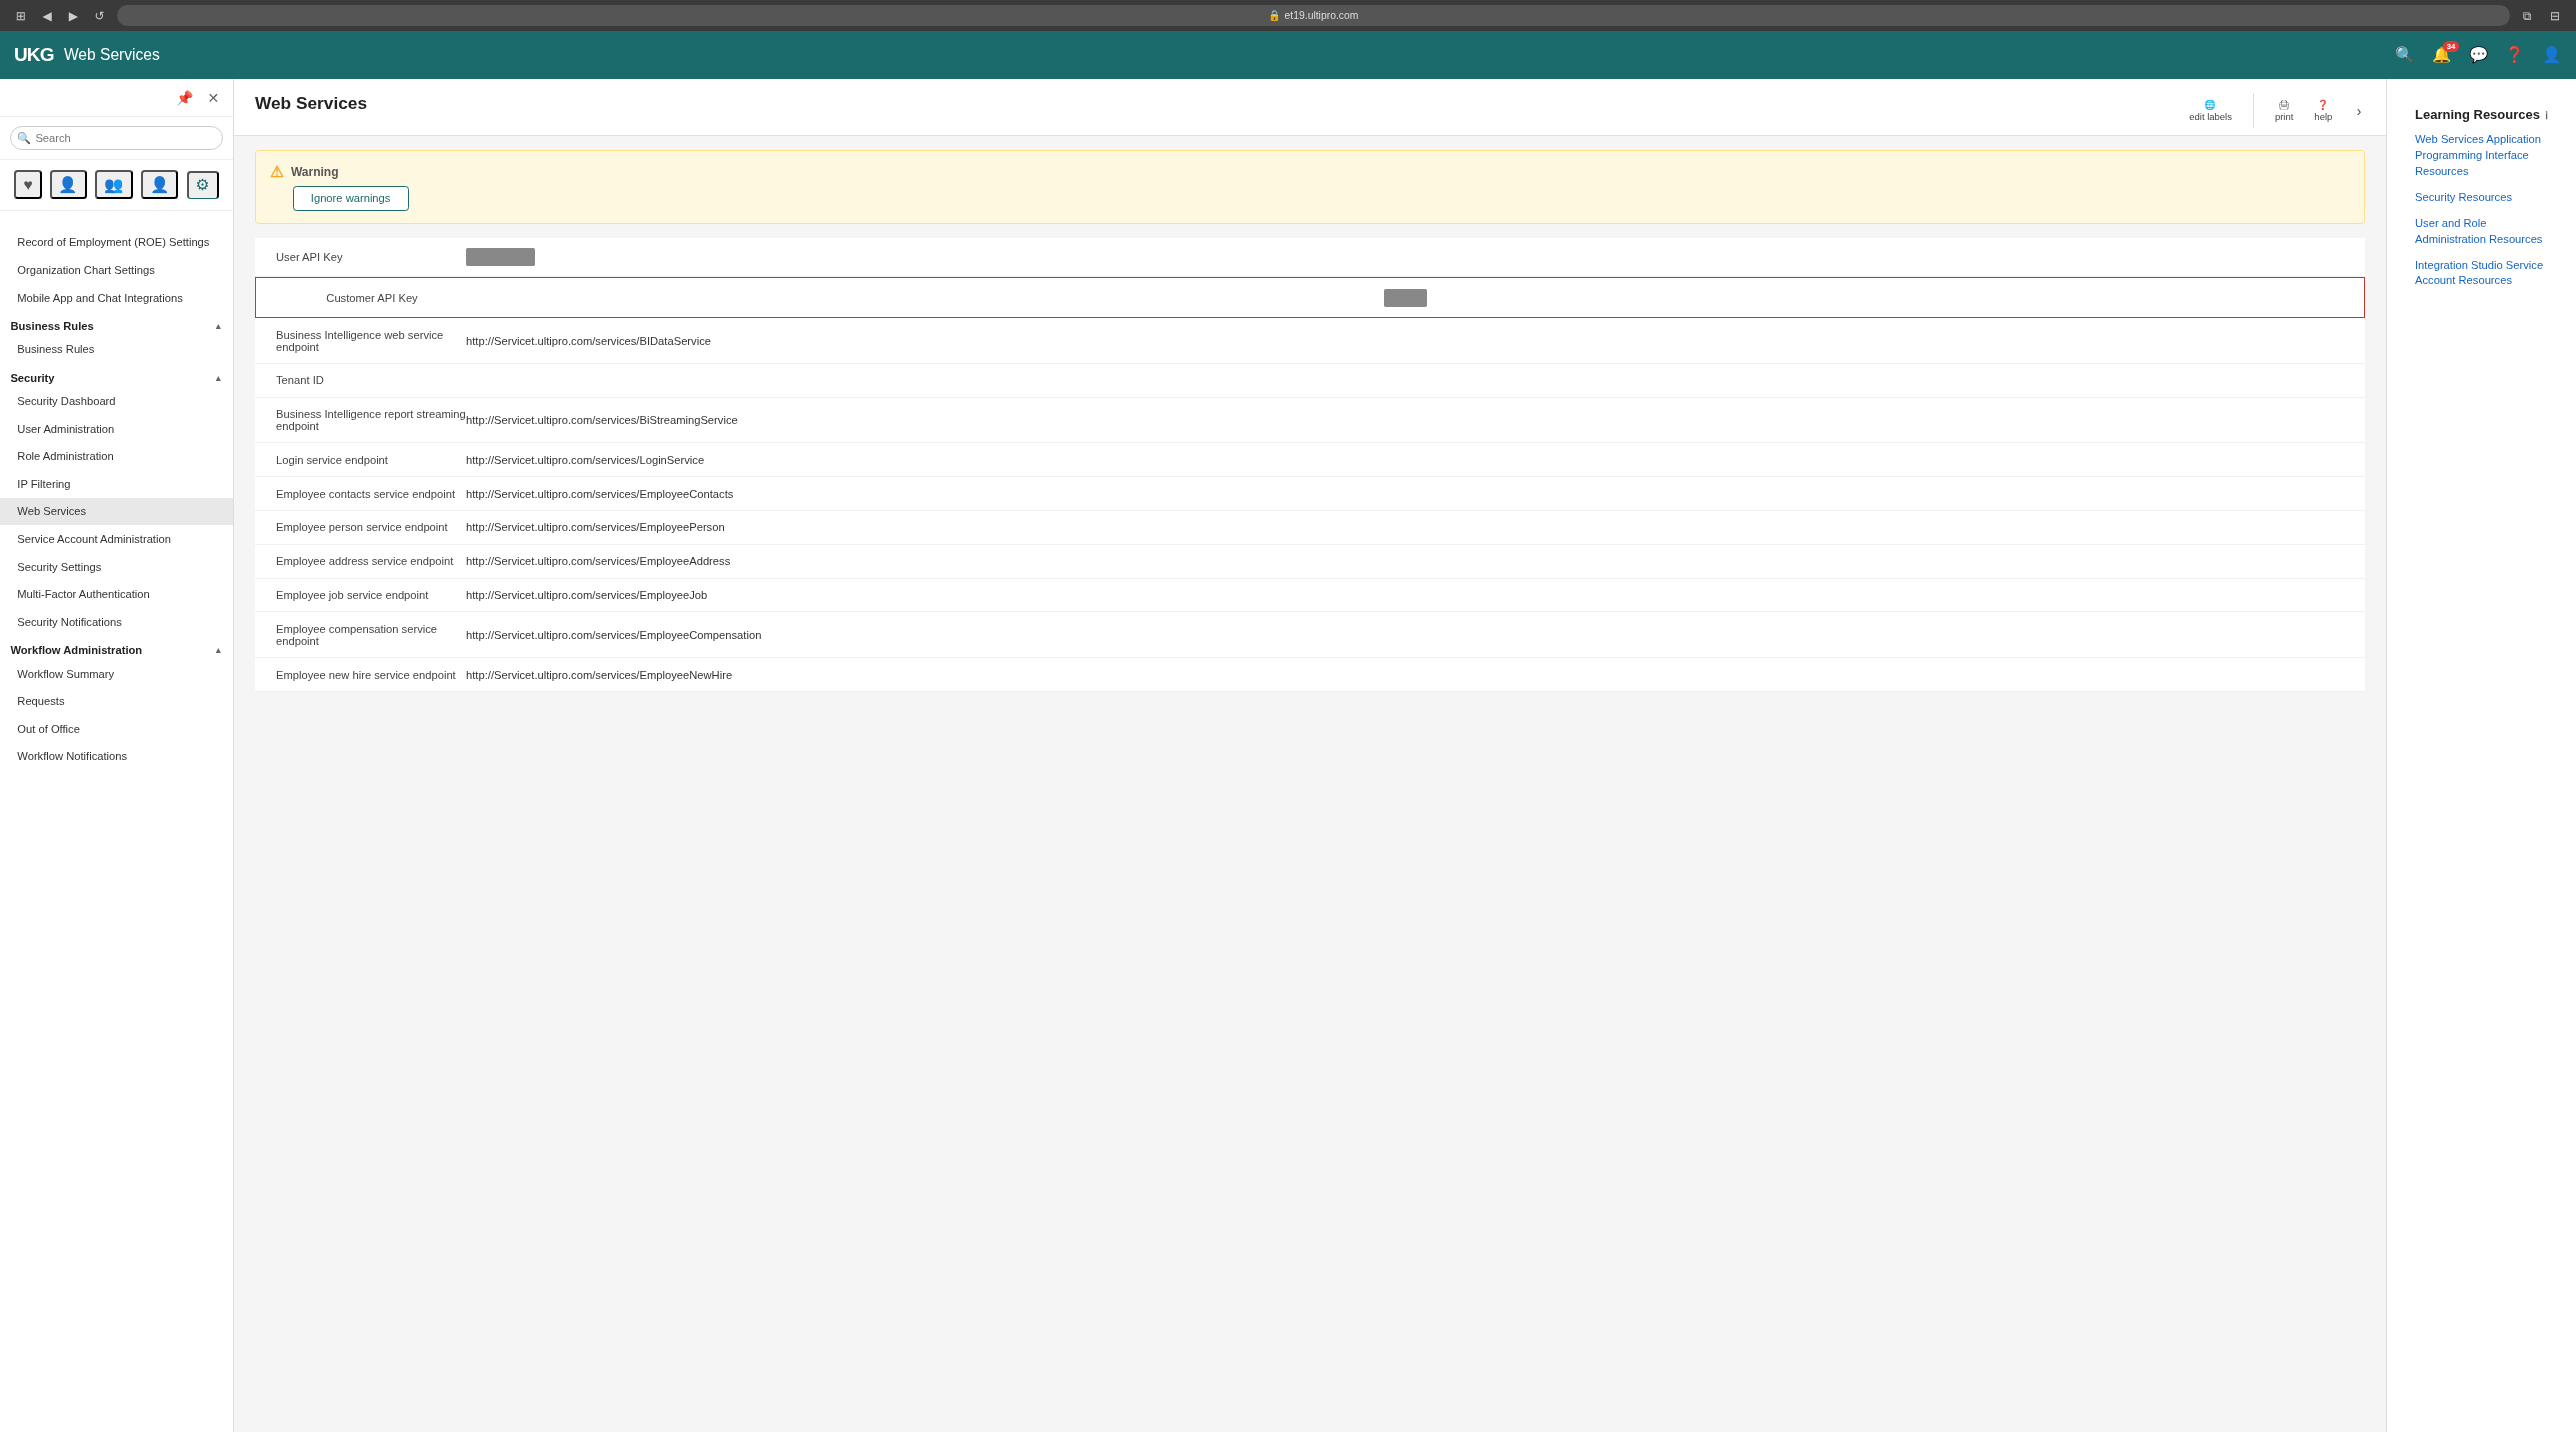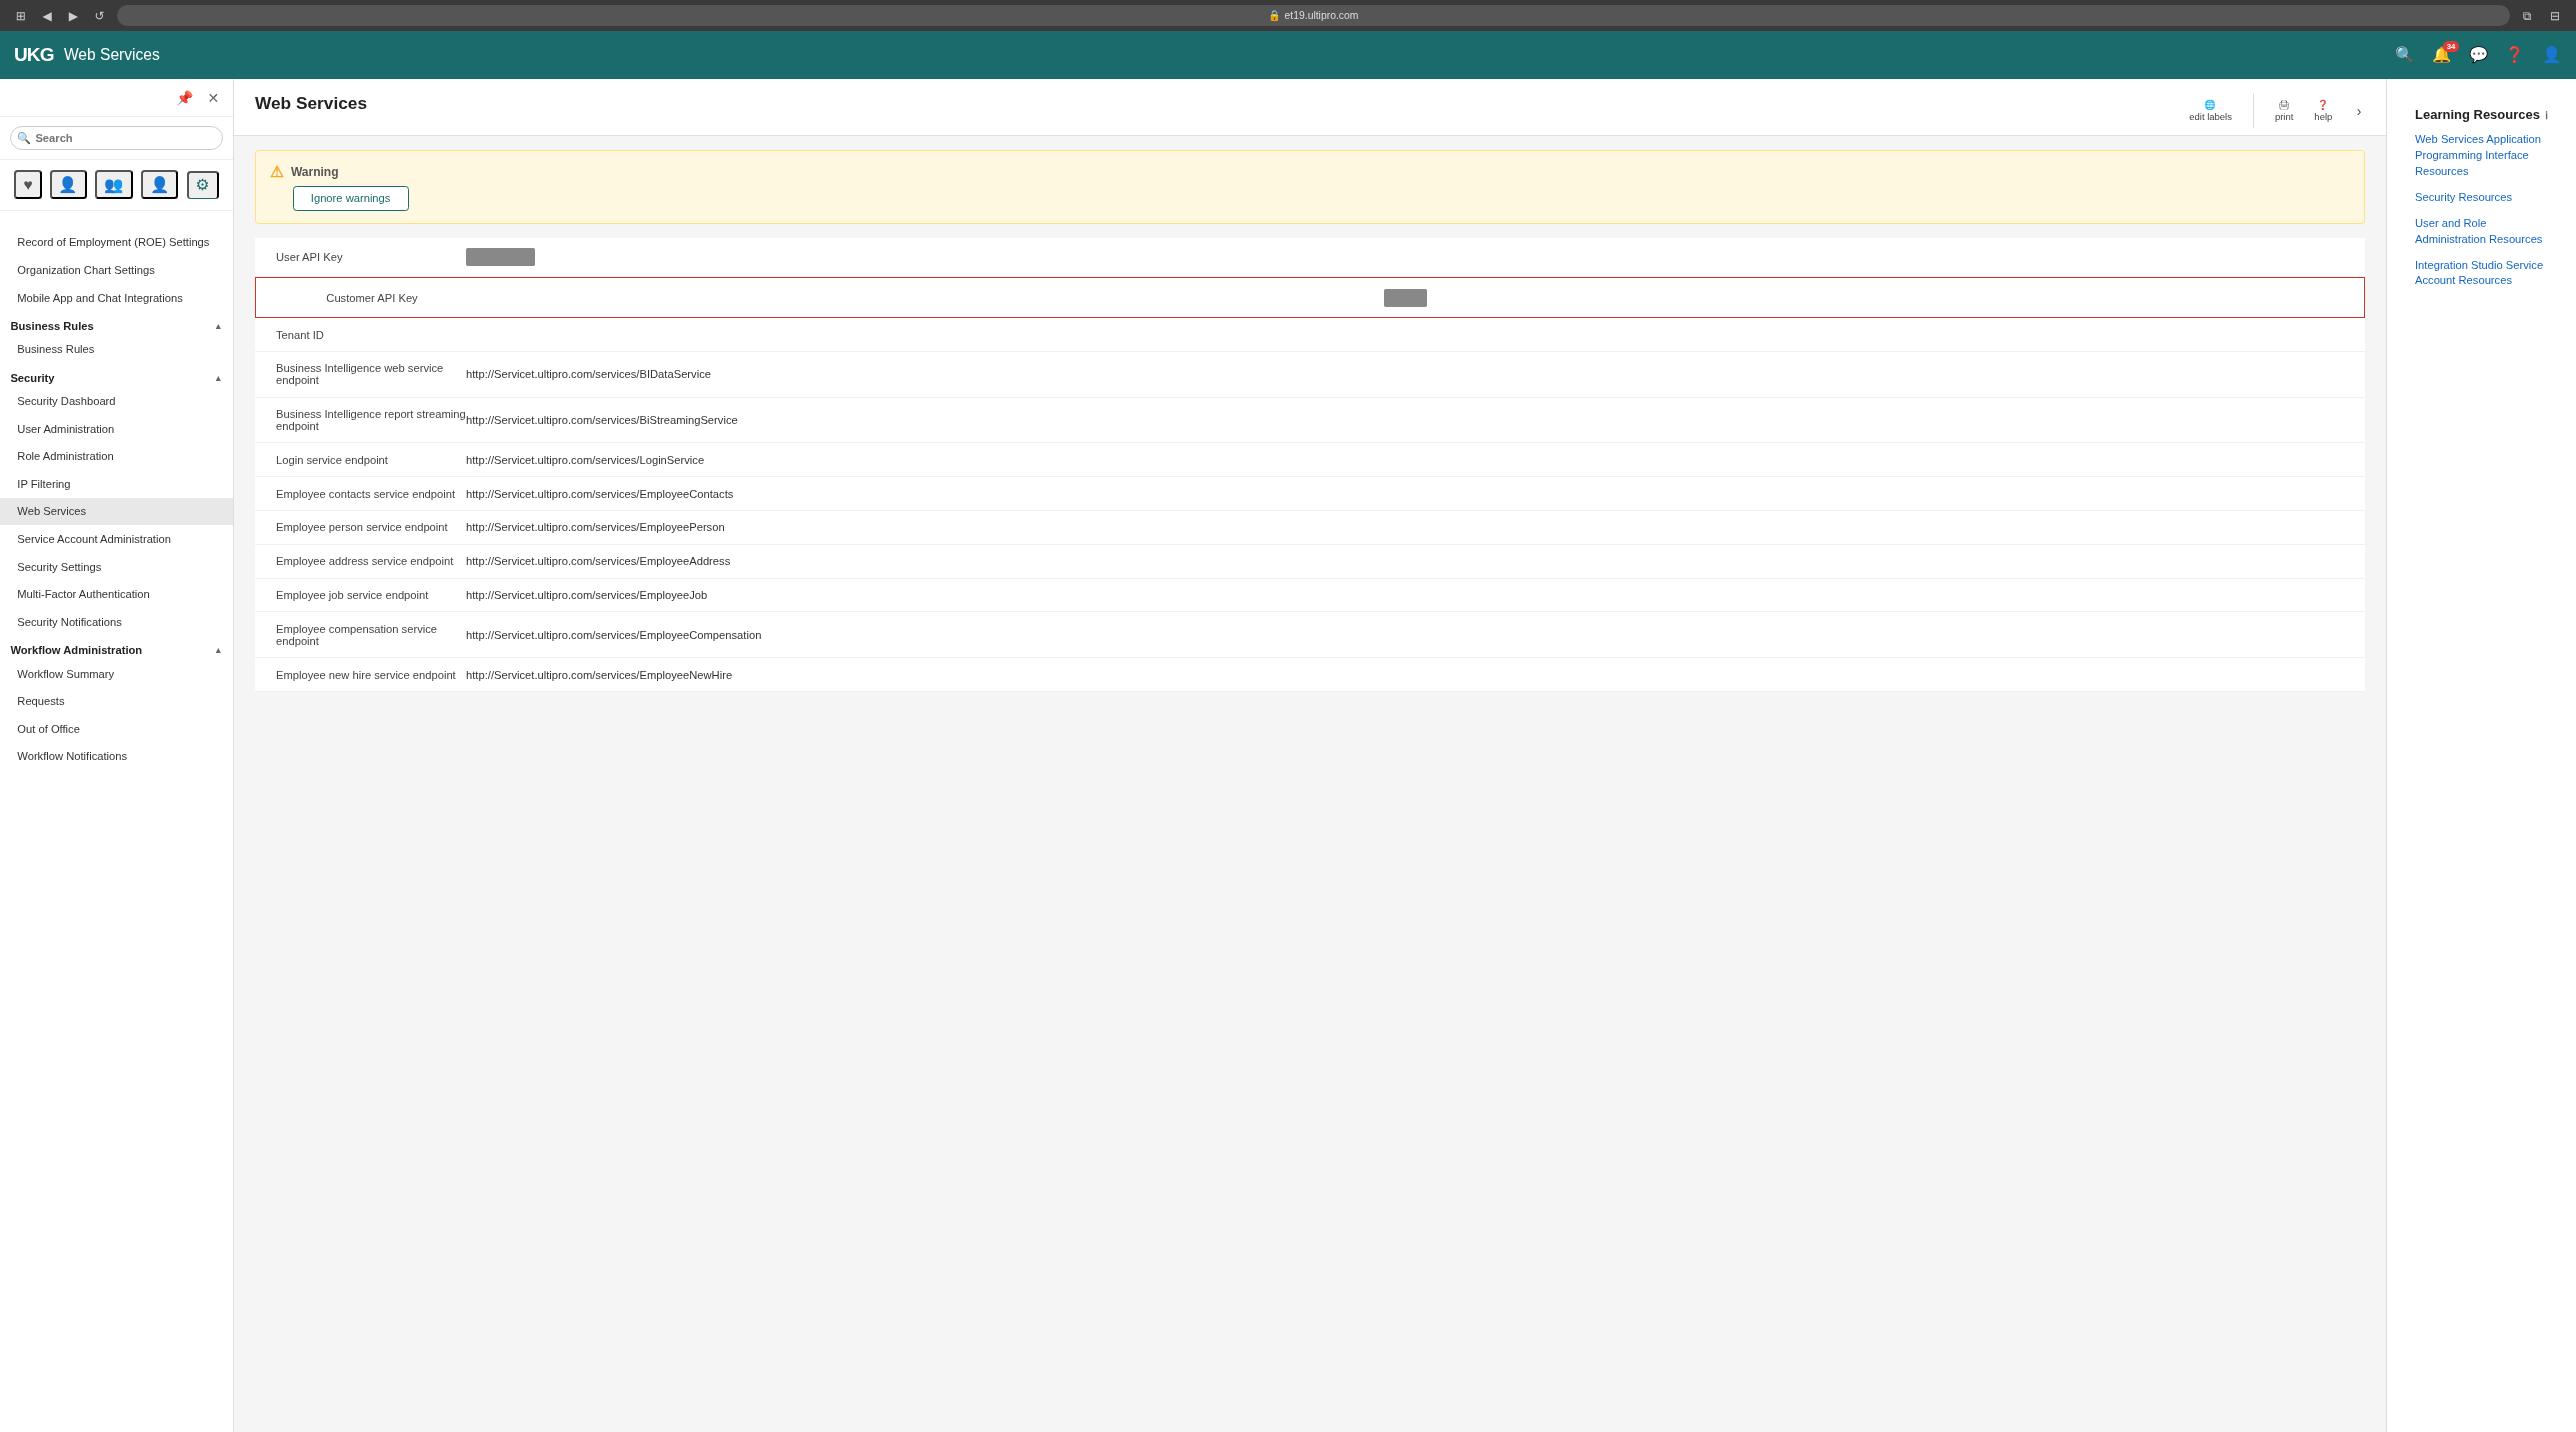--- a/index.html
+++ b/index.html
@@ -23,21 +23,21 @@
     .notif-badge { position: absolute; top: -5.2px; right: -7px; background: #e53935; color: white; border-radius: 8.7px; font-size: 7.8px; padding: 0.9px 3.5px; font-weight: bold; }
 
     
     .main-layout { display: flex; flex: 1; overflow: hidden; }
 
     
     .sidebar-panel { width: 234px; background: white; border-right: 0.9px solid #ddd; display: flex; flex-direction: column; overflow: hidden; flex-shrink: 0; }
     .sidebar-header { display: flex; align-items: center; justify-content: flex-end; padding: 7px 10.4px; gap: 7px; border-bottom: 0.9px solid #eee; }
     .sidebar-header-btn { background: transparent; border: none; cursor: pointer; color: #666; font-size: 14px; padding: 3.5px; border-radius: 3.5px; }
     .search-box { display: flex; align-items: center; padding: 8.7px 10.4px; border-bottom: 0.9px solid #eee; }
-    .search-input { width: 100%; border: 0.9px solid #ccc; border-radius: 14px; padding: 5.2px 10.4px 5.2px 24px; font-size: 11.2px; outline: none; font-weight: bold; }
+    .search-input { width: 100%; border: 0.9px solid #ccc; border-radius: 14px; padding: 5.2px 10.4px 5.2px 24px; font-size: 11.2px; outline: none; }
     .search-wrapper { position: relative; width: 100%; }
     .search-icon-inner { position: absolute; left: 7px; top: 50%; transform: translateY(-50%); color: #888; font-size: 11.2px; }
     .sidebar-nav { flex: 1; overflow-y: auto; padding: 18px 0; }
     .nav-item { padding: 7.8px 17.3px; cursor: pointer; color: #333; font-size: 11.2px; }
     .nav-item.active { background: #e8e8e8; font-weight: 500; }
     .nav-section { padding: 8.7px 10.4px 3.5px 10.4px; font-weight: 600; font-size: 11.2px; color: #222; display: flex; align-items: center; justify-content: space-between; cursor: pointer; }
     .nav-section .chevron { font-size: 8.7px; color: #666; }
     .nav-icons-row { display: flex; align-items: center; justify-content: space-around; padding: 10.4px; border-bottom: 0.9px solid #eee; }
     .nav-icon-btn { display: flex; flex-direction: column; align-items: center; cursor: pointer; color: #555; font-size: 15.6px; padding: 3.5px 7px; border-radius: 3.5px; }
     .nav-icon-btn.active { color: #1a6b6b; border-bottom: 1.7px solid #1a6b6b; }
@@ -214,27 +214,27 @@
         </div>
 
         <div class="form-row customer-api-row">
           <div class="form-label">Customer API Key</div>
           <div class="form-value">
             <span class="masked-small">&nbsp;&nbsp;&nbsp;&nbsp;&nbsp;&nbsp;</span>
           </div>
         </div>
 
         <div class="form-row">
+          <div class="form-label">Business Intelligence web service endpoint</div>
+          <div class="form-value">http://Servicet.ultipro.com/services/BIDataService</div>
+        </div>
+
+        <div class="form-row">
           <div class="form-label">Tenant ID</div>
           <div class="form-value"></div>
-        </div>
-
-        <div class="form-row">
-          <div class="form-label">Business Intelligence web service endpoint</div>
-          <div class="form-value">http://Servicet.ultipro.com/services/BIDataService</div>
         </div>
 
         <div class="form-row">
           <div class="form-label">Business Intelligence report streaming endpoint</div>
           <div class="form-value">http://Servicet.ultipro.com/services/BiStreamingService</div>
         </div>
 
         <div class="form-row">
           <div class="form-label">Login service endpoint</div>
           <div class="form-value">http://Servicet.ultipro.com/services/LoginService</div>

